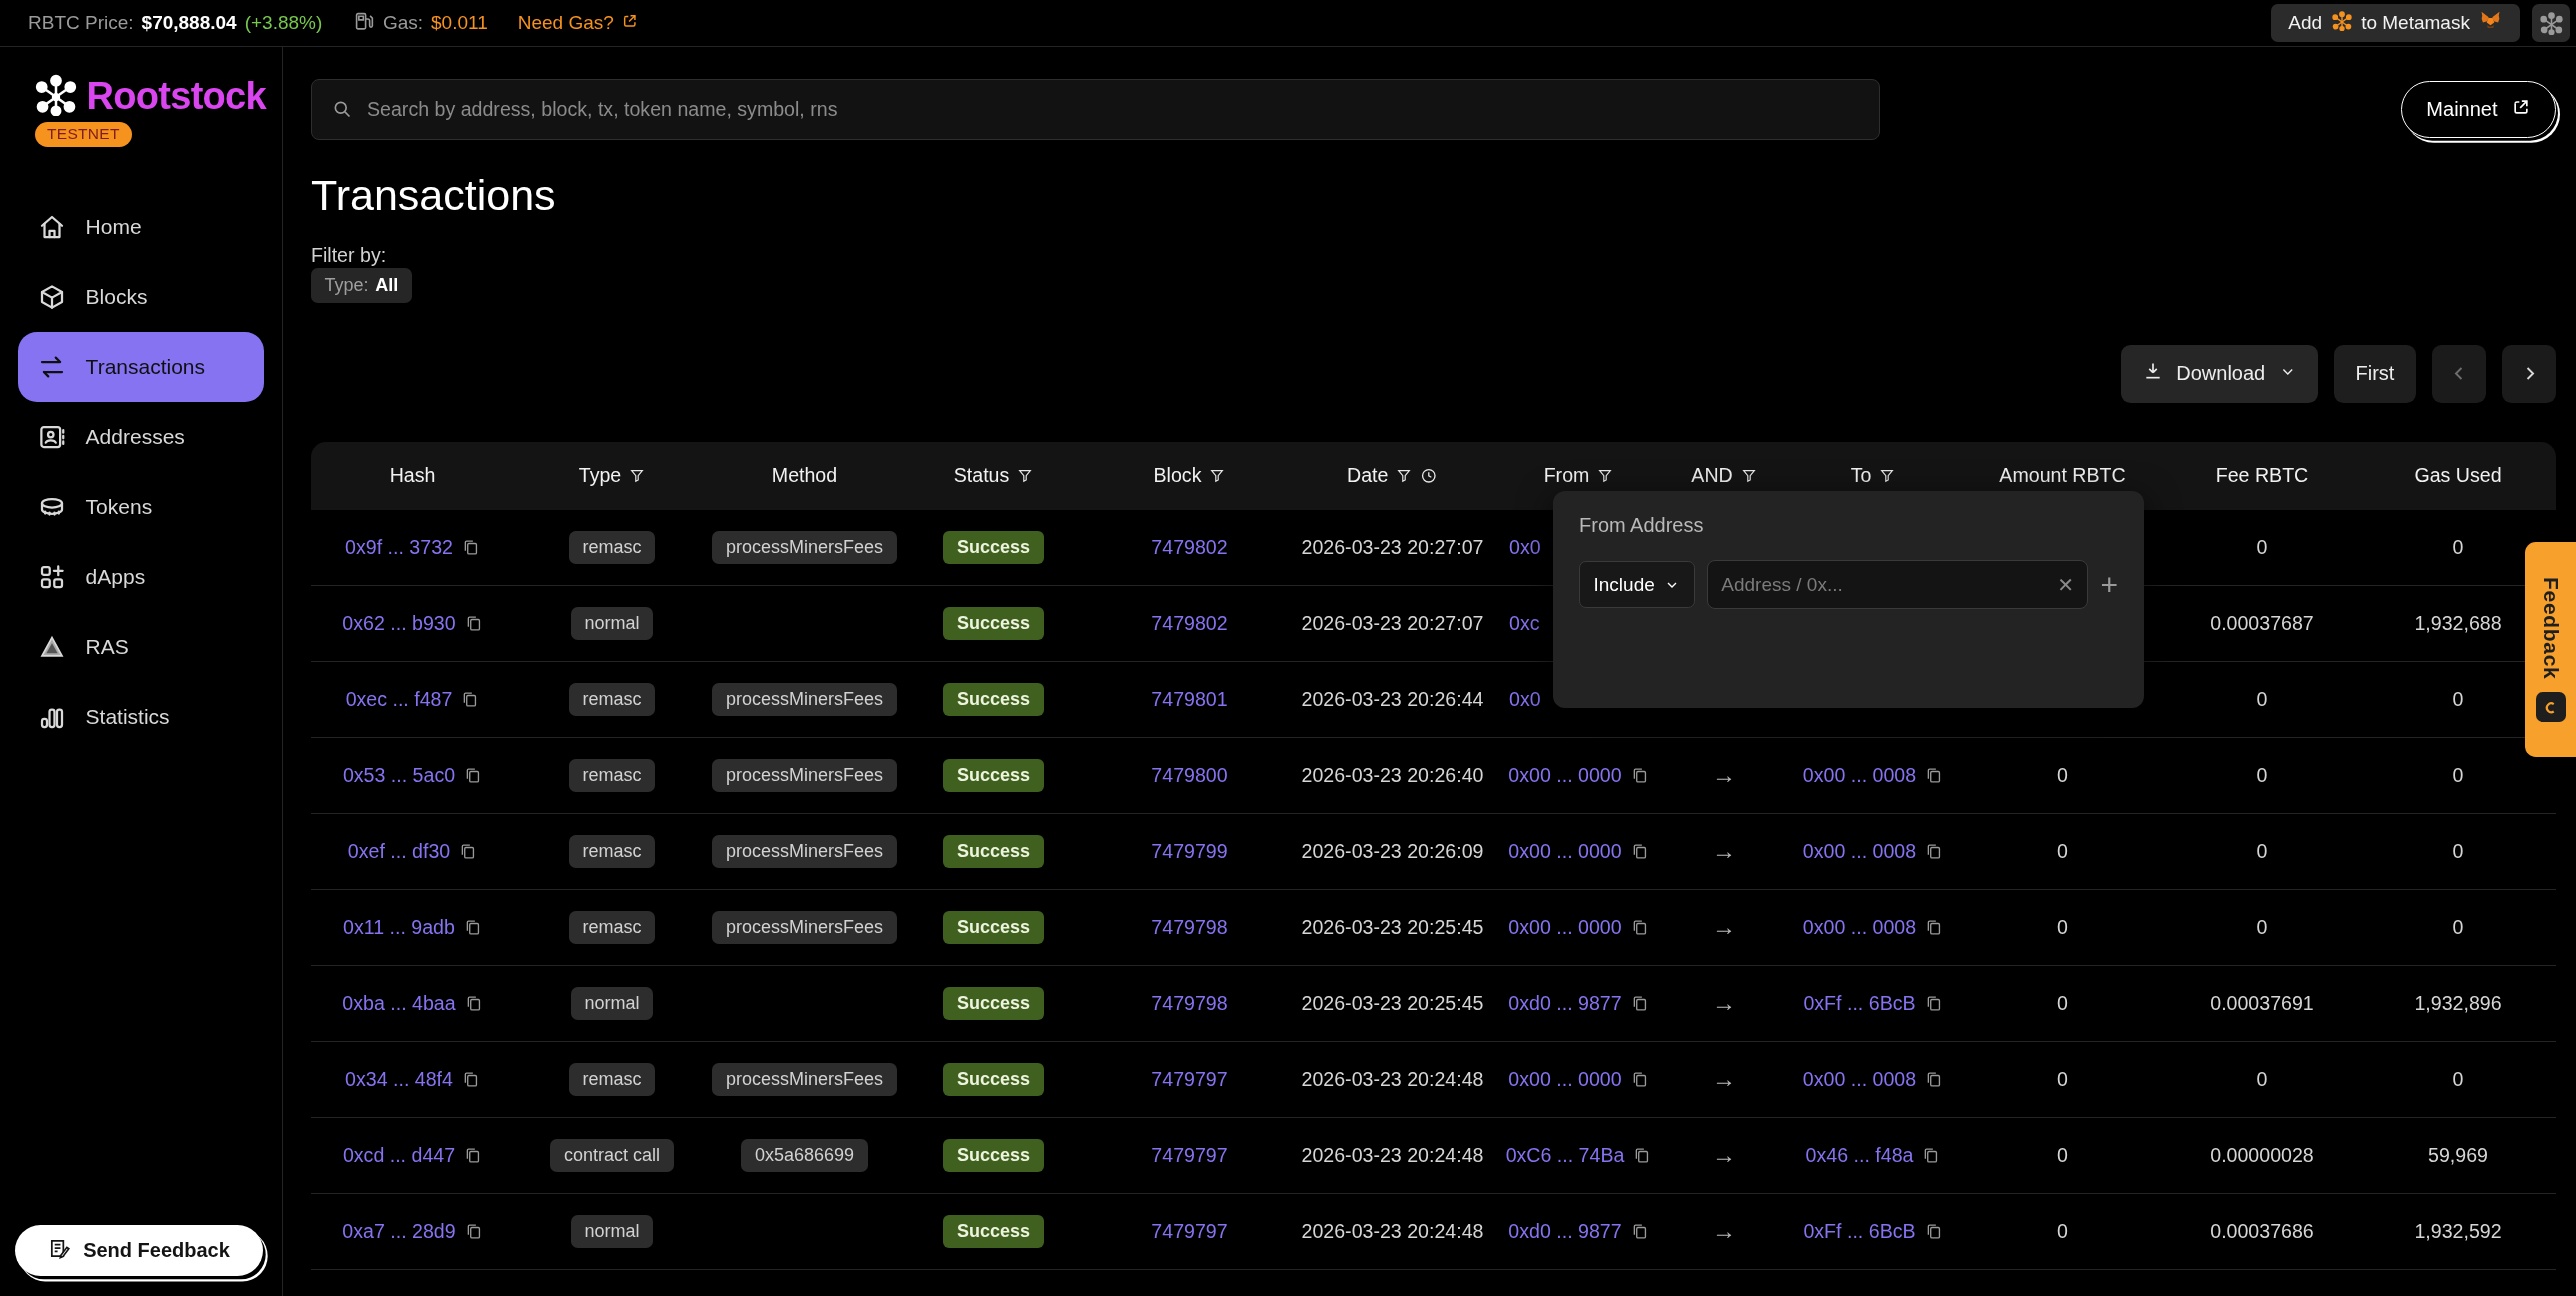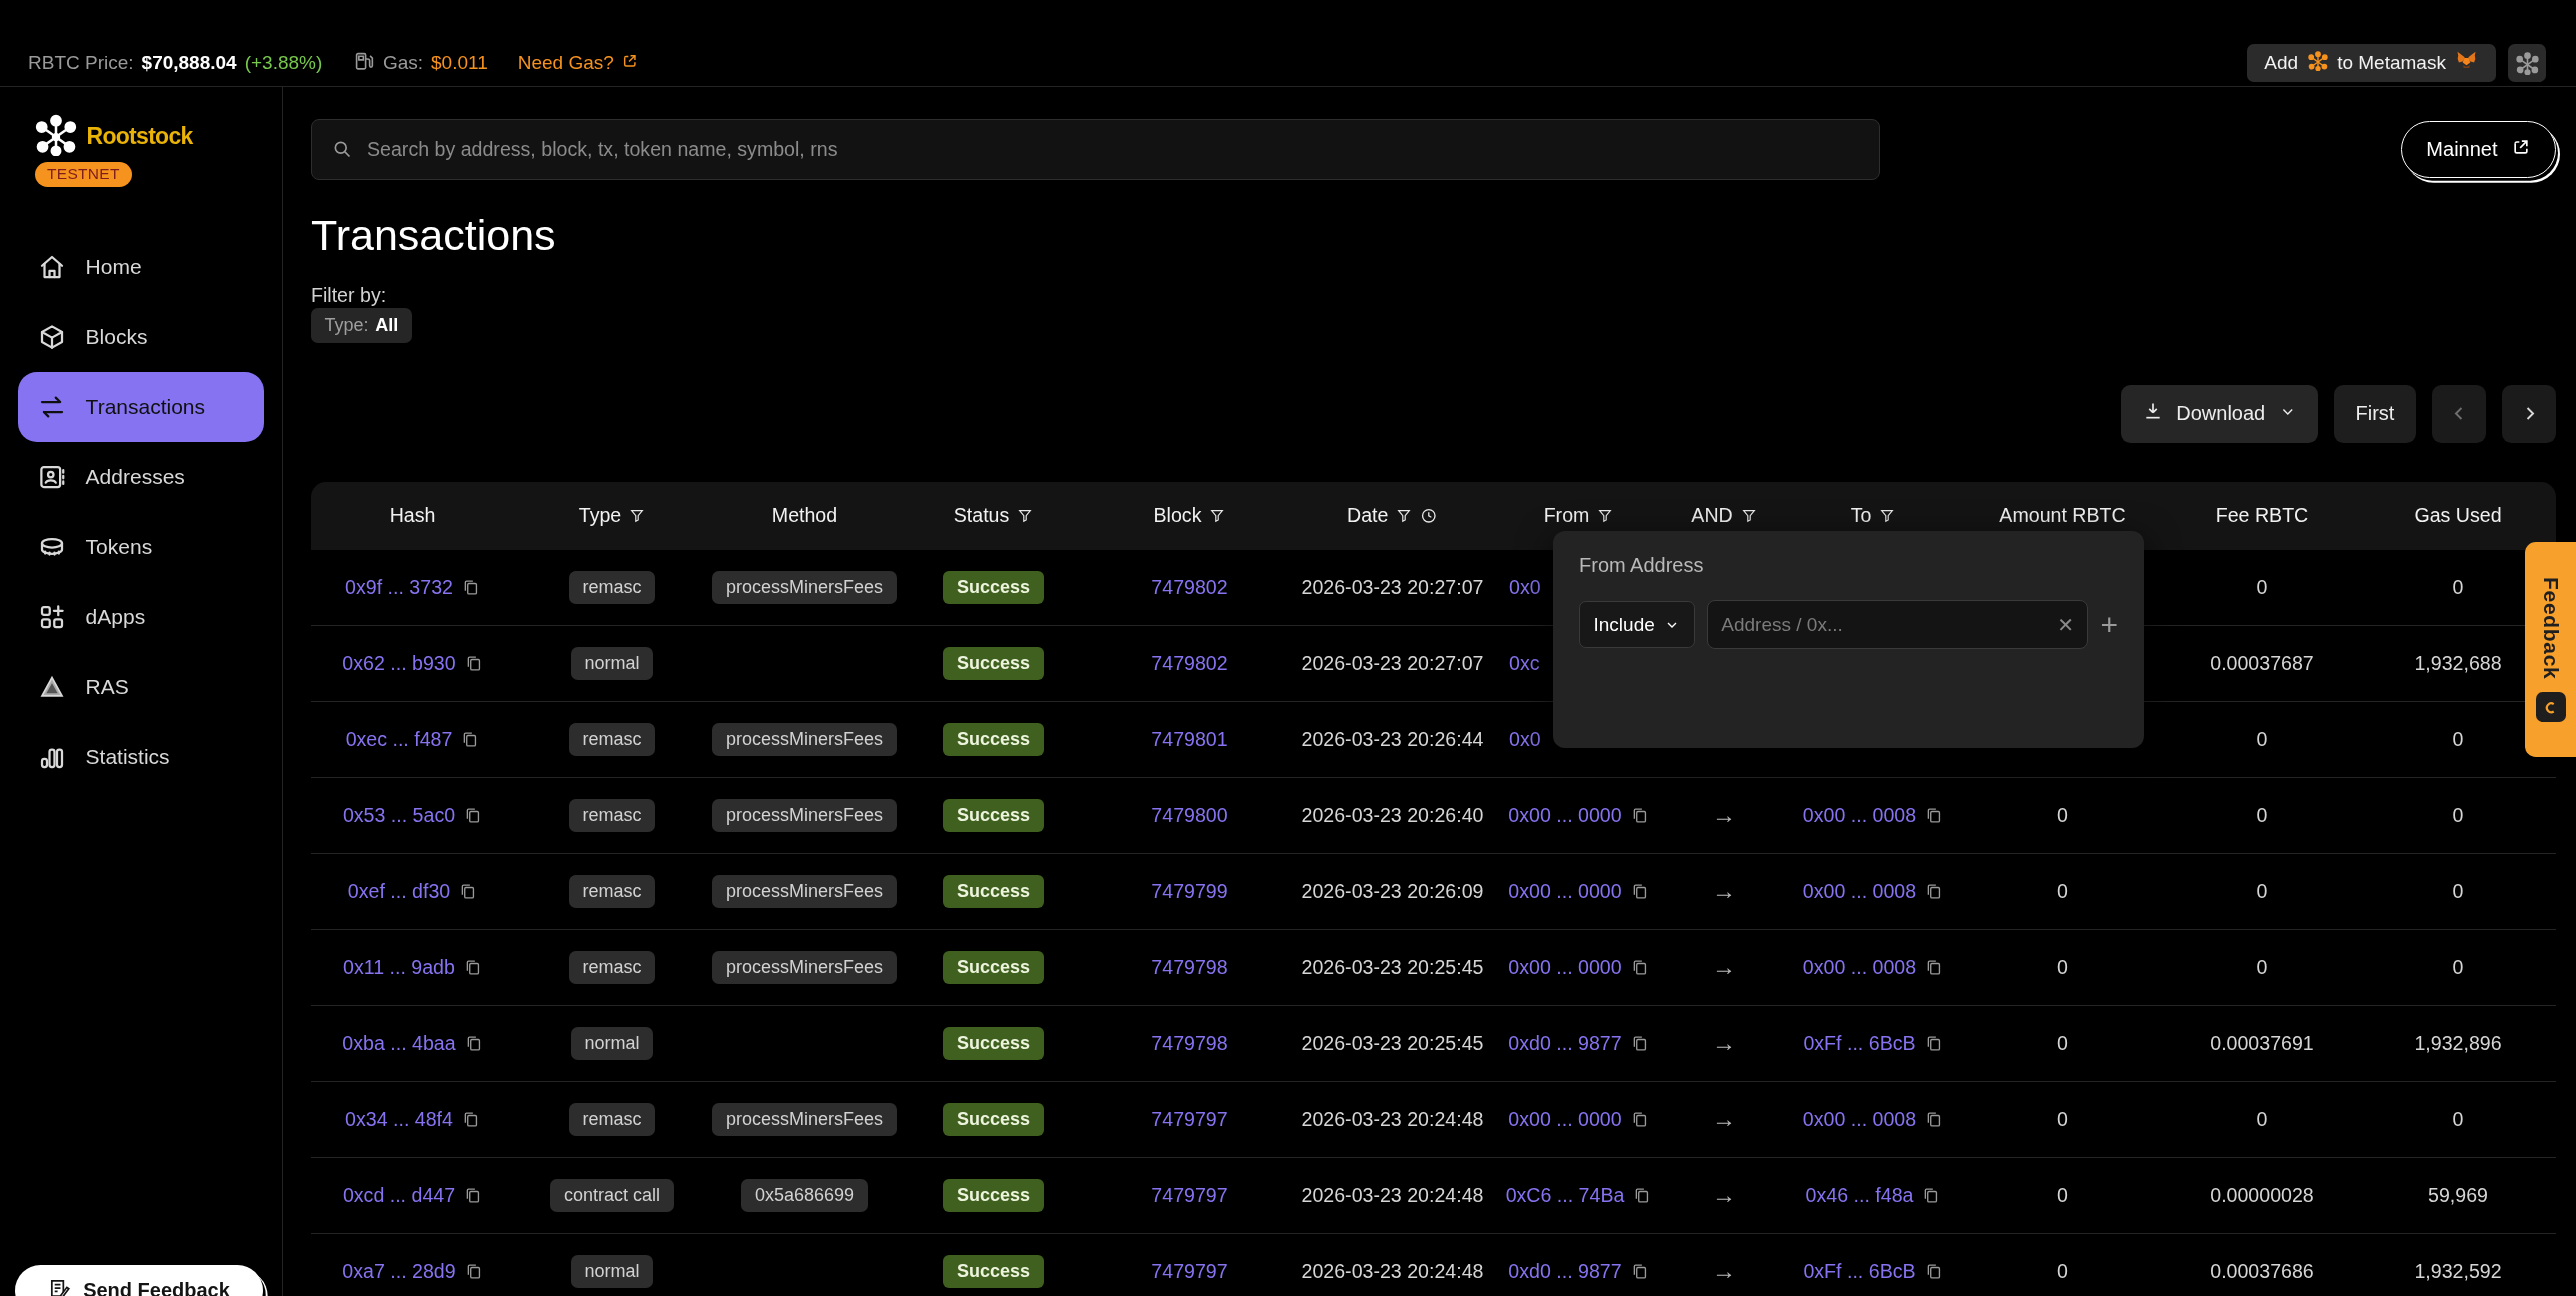--- a/index.html
+++ b/index.html
@@ -1,42 +1,42 @@
 <!DOCTYPE html>
 <html style="font-size:10.8px"><head>
 <meta charset="utf-8">
 <style>
   * { margin:0; padding:0; box-sizing:border-box; }
   html,body { width:2576px; height:1296px; background:#000; overflow:hidden;
     font-family:"Liberation Sans", sans-serif; color:#e6e6e6; }
 
   
-  .topbar { height:47px; display:flex; align-items:center; padding:0 30px 0 28px;
-    border-bottom:0.7px solid #242424; font-size:19px;margin-top:40px; }
+  .topbar { height:47px; display:flex; align-items:center; padding:0 6px 0 28px;
+    border-bottom:0.7px solid #242424; font-size:19px; }
   .tb-group { display:flex; align-items:center; gap:8px; }
   .muted { color:#9a9a9a; }
   .strong { color:#fff; font-weight:700; }
   .green { color:#77c84d; }
   .orangetxt { color:#f6921e; }
   .gas-group { margin-left:31px; }
   .needgas { margin-left:30px; display:flex; align-items:center; gap:6.8px; cursor:pointer; }
   .tb-right { margin-left:auto; display:flex; align-items:center; gap:12px; }
   .metamask-btn { background:#2b2b2b; border:none; border-radius:6.8px; height:38px;
     padding:0 17.6px; display:flex; align-items:center; gap:9.5px; color:#f2f2f2;
     font-size:19px; cursor:pointer; font-family:inherit; }
   .icon-btn { background:#2b2b2b; border:none; border-radius:6.8px; width:38px; height:38px;
     display:flex; align-items:center; justify-content:center; cursor:pointer; }
 
   
   .layout { display:flex; height:1249px; }
   .sidebar { width:283px; border-right:0.7px solid #242424; position:relative;
     padding-top:27px; flex-shrink:0; }
   .logo-block { padding-left:35px; }
   .logo-row { display:flex; align-items:center; gap:9.5px; }
-  .logo-text { font-size:23px; color:#eab308; font-weight:600; letter-spacing:-0.7px; }
+  .logo-text { font-size:38px; color:#d946ef; font-weight:600; letter-spacing:-0.7px; }
   .testnet { display:inline-block; background:#f6921e; color:#7f1d1d; font-weight:400;
     font-size:15.5px; padding:3.4px 12px; border-radius:674px; margin-top:4px; letter-spacing:0.3px; }
   .nav { margin-top:45px; padding:0 17.6px; display:flex; flex-direction:column; }
   .nav-item { display:flex; align-items:center; gap:19px; height:70px; padding:0 19px;
     border-radius:19px; color:#d9d9d9; font-size:21px; cursor:pointer; }
   .nav-item.active { background:#8573f2; color:#101010; }
   .nav-item svg { flex-shrink:0; }
   .send-feedback { position:absolute; left:15px; bottom:20px; width:248px; height:51px;
     background:#fff; border:none; border-radius:674px; display:flex; align-items:center;
     justify-content:center; gap:12px; color:#141414; font-size:20px; font-weight:600;

